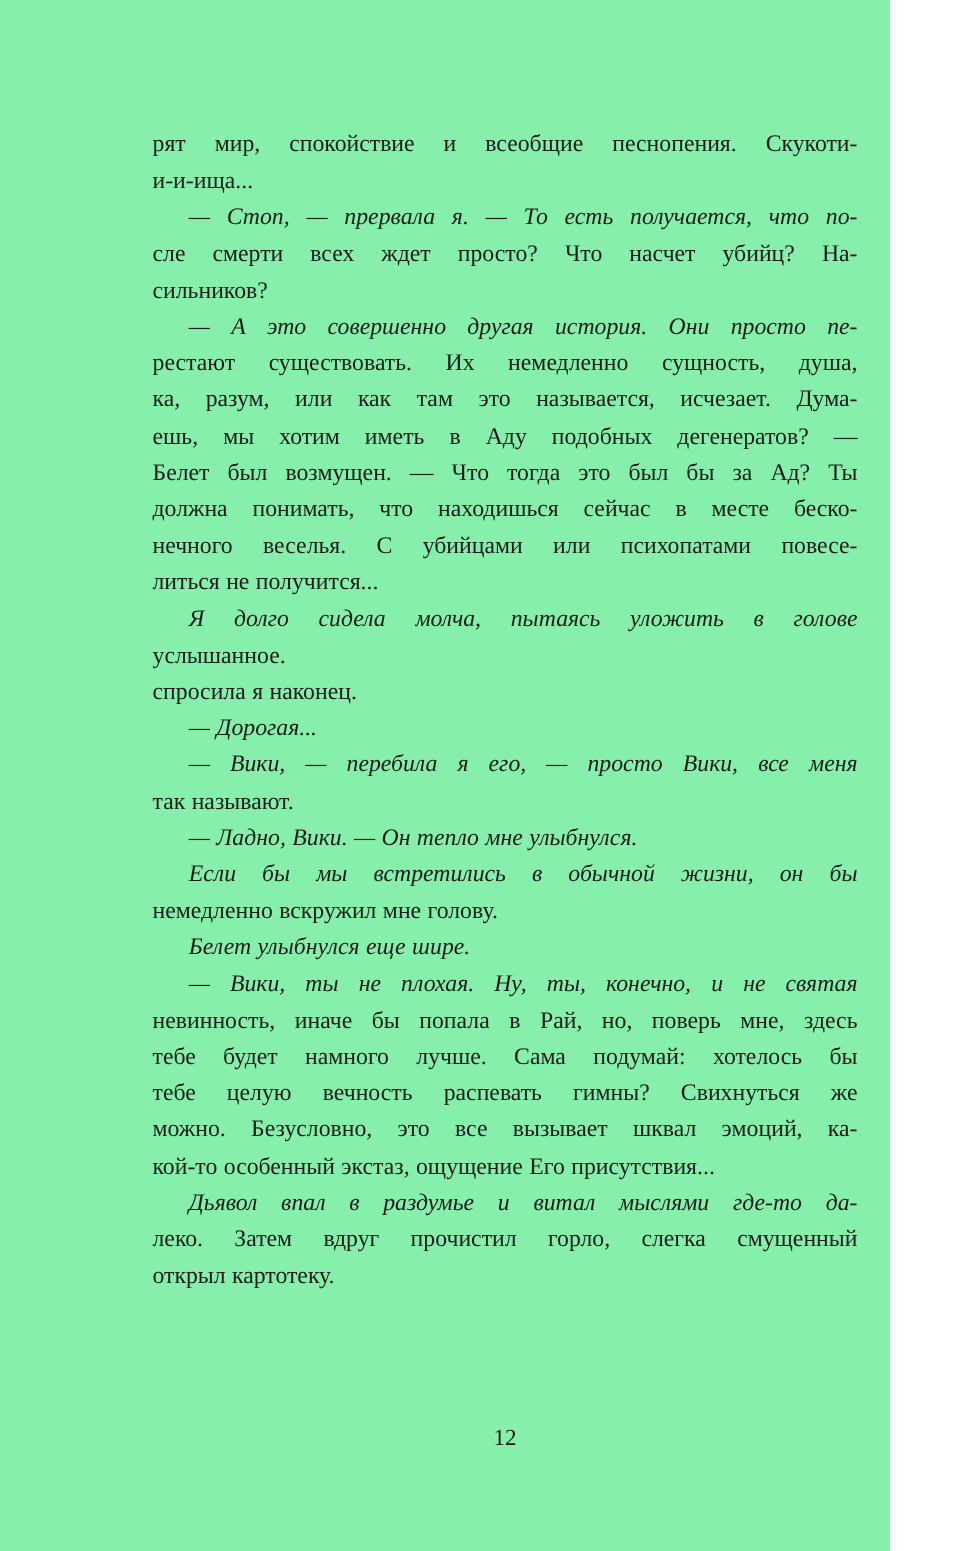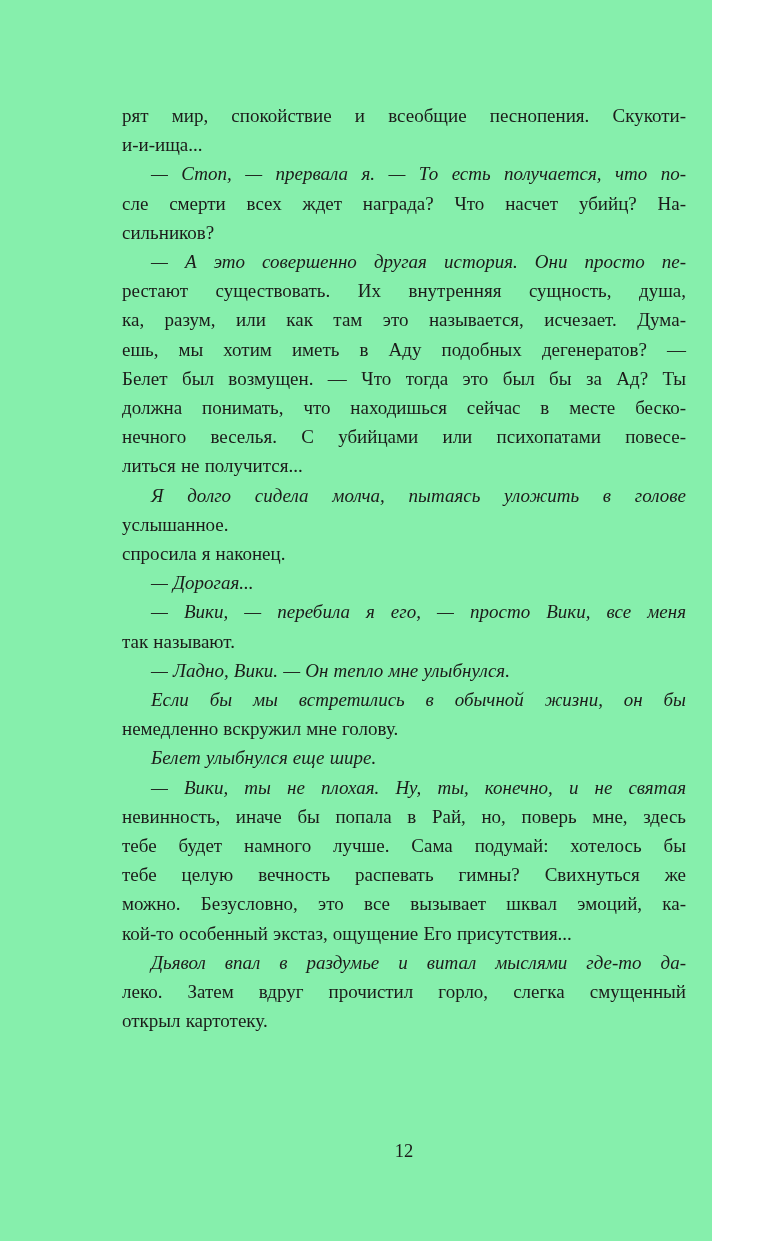--- a/index.html
+++ b/index.html
@@ -59,26 +59,26 @@
 <body>
 
 <div class="book-page">
   <div class="text-block">
       <div class="para">
         <div class="line">рят мир, спокойствие и всеобщие песнопения. Скукоти-</div>
         <div class="line last">и-и-ища...</div>
       </div>
       <div class="para">
         <div class="line indent">— Стоп, — прервала я. — То есть получается, что по-</div>
-        <div class="line">сле смерти всех ждет награда? Что насчет убийц? На-</div>
+        <div class="line">сле смерти всех ждет просто? Что насчет убийц? На-</div>
         <div class="line last">сильников?</div>
       </div>
       <div class="para">
         <div class="line indent">— А это совершенно другая история. Они просто пе-</div>
-        <div class="line">рестают существовать. Их внутренняя сущность, душа,</div>
+        <div class="line">рестают существовать. Их немедленно сущность, душа,</div>
         <div class="line">ка, разум, или как там это называется, исчезает. Дума-</div>
         <div class="line">ешь, мы хотим иметь в Аду подобных дегенератов? —</div>
         <div class="line">Белет был возмущен. — Что тогда это был бы за Ад? Ты</div>
         <div class="line">должна понимать, что находишься сейчас в месте беско-</div>
         <div class="line">нечного веселья. С убийцами или психопатами повесе-</div>
         <div class="line last">литься не получится...</div>
       </div>
       <div class="para">
         <div class="line indent">Я долго сидела молча, пытаясь уложить в голове</div>
         <div class="line last">услышанное.</div>

